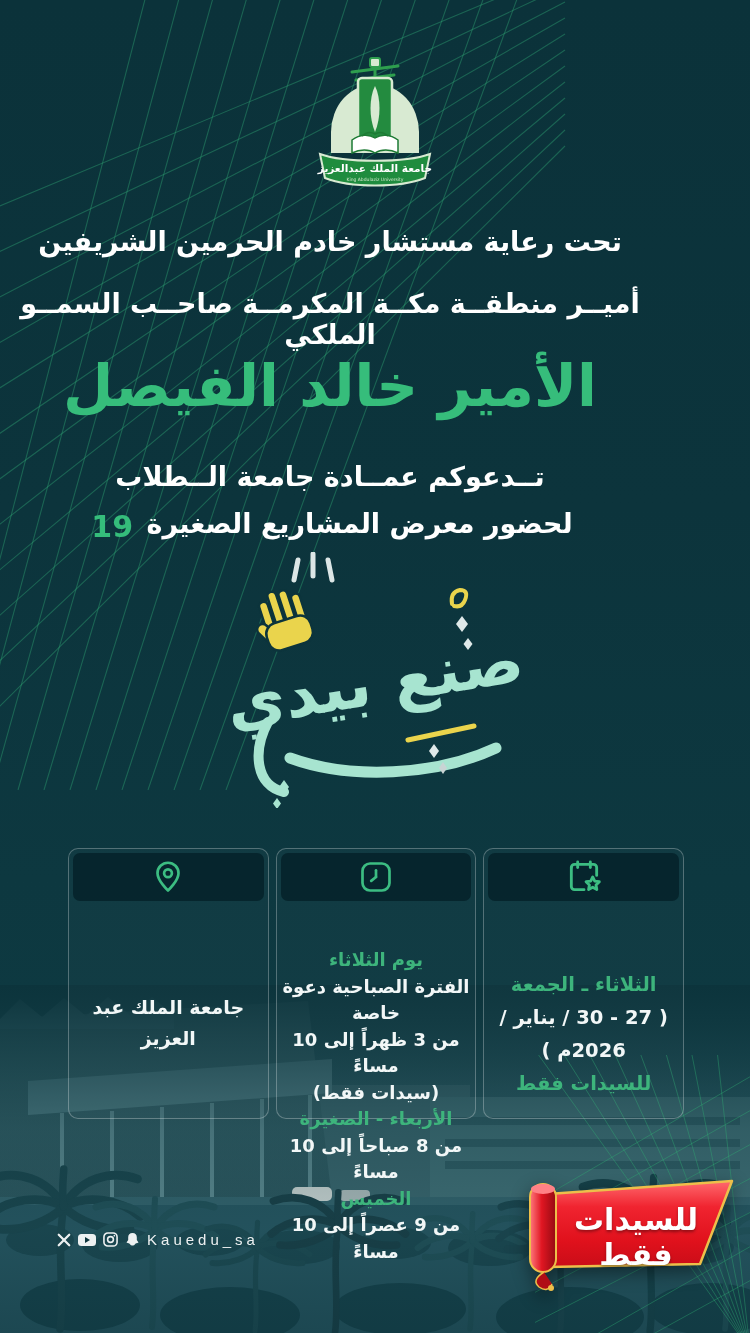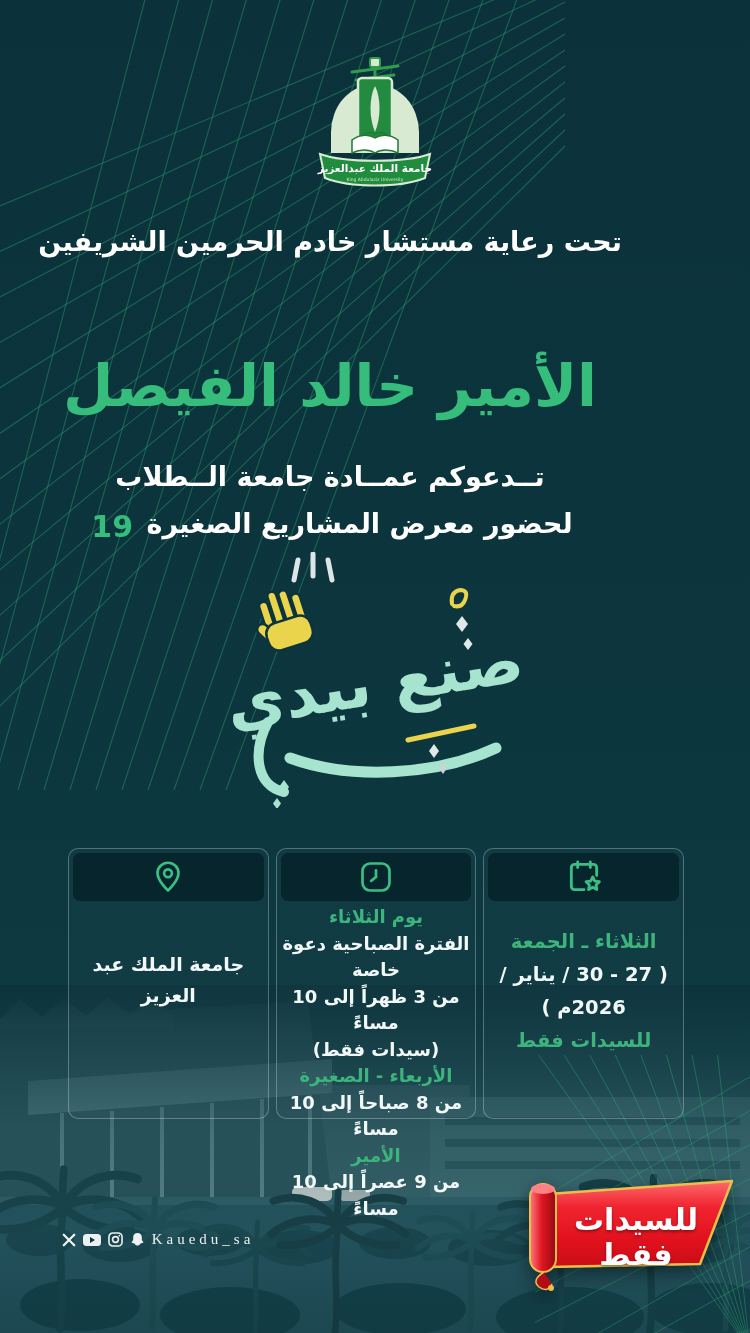--- a/index.html
+++ b/index.html
@@ -29,39 +29,39 @@
   .l4{top:508px;font-size:27px;}
   .l4 .num{color:#35bd7b;font-size:30px;vertical-align:-4px;padding-inline:4px;font-weight:700;}
   
   .artwork{position:absolute;top:552px;left:50%;transform:translateX(-50%);z-index:3;}
   
   .cards{position:absolute;top:848px;left:68px;width:616px;display:flex;gap:7px;z-index:3;}
   .card{width:201px;height:271px;border:1px solid rgba(255,255,255,.28);border-radius:10px;
     display:flex;flex-direction:column;background:rgba(255,255,255,.02);}
   .card-head{margin:4px 4px 0;height:48px;background:rgba(4,33,40,.82);border-radius:7px;
     display:flex;align-items:center;justify-content:center;flex:none;}
-  .card-body{flex:1;text-align:center;font-weight:700;padding:0 4px;}
+  .card-body{flex:1;text-align:center;font-weight:700;padding:0 4px;margin-top:43px;}
   .ln{color:#f2f7f7;display:block;}
   .ln.green{color:#3db47c;}
   .card.times .card-body{padding-top:3px;}
   .card.times .ln{font-size:18px;line-height:26.5px;}
   .card.date .card-body{padding-top:24px;}
   .card.date .ln{font-size:19.5px;line-height:33px;}
   .card.location .card-body{padding-top:48px;}
   .card.location .ln{font-size:19px;line-height:31px;}
   
   .ribbon{position:absolute;top:1176px;left:488px;width:250px;height:120px;z-index:4;
     filter:drop-shadow(0 6px 9px rgba(0,0,0,.45));}
   .ribbon-label{position:absolute;left:62px;right:16px;top:26px;text-align:center;
     font-size:30px;font-weight:700;color:#fff;text-shadow:0 2px 3px rgba(0,0,0,.35);}
   
   .footer{position:absolute;left:48px;top:1222px;width:220px;text-align:center;z-index:4;}
   .footer-university{font-size:17px;font-weight:700;color:#fff;opacity:.95;}
   .footer-social{margin-top:9px;display:flex;direction:ltr;justify-content:center;align-items:center;gap:7px;color:#fff;opacity:.92;}
-  .footer-handle{font-family:Liberation Serif, serif;font-size:15px;letter-spacing:4px;color:#fff;direction:ltr;}
+  .footer-handle{font-family:Liberation Sans, sans-serif;font-size:15px;letter-spacing:4px;color:#fff;direction:ltr;}
 </style>
 </head>
 <body>
 
 <div class="poster">
 
   <svg class="mesh-tl" width="570" height="790" viewBox="0 0 570 790">
     <g stroke="#2f9f70" stroke-opacity="0.45" stroke-width="1.1">
       <line x1="-10" y1="210" x2="565" y2="-30"></line>
         <line x1="-10" y1="256" x2="565" y2="-14"></line>
@@ -201,20 +201,21 @@
         <path d="M48,80 q6,-6 13,-2 q7,-4 13,2" fill="none" stroke="#1d7a34" stroke-width="1.5"></path>
       </g>
 
       <path d="M6,98 C30,107 92,107 116,98 L111,122 C86,132 36,132 11,122 Z" fill="#1f8c3e" stroke="#d8ead2" stroke-width="2"></path>
       <text x="61" y="116" text-anchor="middle" font-size="10.5" font-weight="bold" fill="#ffffff" font-family="DejaVu Sans">جامعة الملك عبدالعزيز</text>
       <text x="61" y="125" text-anchor="middle" font-size="4.5" fill="#cfe6c9" font-family="DejaVu Sans">King Abdulaziz University</text>
     </svg>
   </div>
 
   <div class="txt l1">تحت رعاية مستشار خادم الحرمين الشريفين</div>
+  <div class="txt l2">أميــر منطقــة مكــة المكرمــة صاحــب السمــو الملكي</div>
   <div class="txt prince">الأمير خالد الفيصل</div>
   <div class="txt l3">تــدعوكم عمــادة جامعة الــطلاب</div>
   <div class="txt l4">
     <span>لحضور معرض المشاريع الصغيرة</span>
     <span class="num">19</span>
   </div>
 
   <div class="artwork">
     <svg width="330" height="256" viewBox="0 0 330 256">
 
@@ -282,21 +283,21 @@
             <line x1="12" y1="12" x2="8.8" y2="14.6"></line>
         </svg>
       </div>
       <div class="card-body">
         <span class="ln green">يوم الثلاثاء</span>
         <span class="ln">الفترة الصباحية دعوة خاصة</span>
         <span class="ln">من 3 ظهراً إلى 10 مساءً</span>
         <span class="ln">(سيدات فقط)</span>
         <span class="ln green">الأربعاء - الصغيرة</span>
         <span class="ln">من 8 صباحاً إلى 10 مساءً</span>
-        <span class="ln green">الأمير</span>
+        <span class="ln green">الخميس</span>
         <span class="ln">من 9 عصراً إلى 10 مساءً</span>
       </div>
     </div>
 
     <div class="card location">
       <div class="card-head">
         <svg width="36" height="36" viewBox="0 0 24 24" fill="none" stroke="#3cbd82" stroke-width="1.8" stroke-linecap="round" stroke-linejoin="round">
           <path d="M12,21 C12,21 5,14.5 5,9.5 a7,7 0 0 1 14,0 C19,14.5 12,21 12,21 Z"></path>
           <circle cx="12" cy="9.5" r="2.6"></circle>
         </svg>

